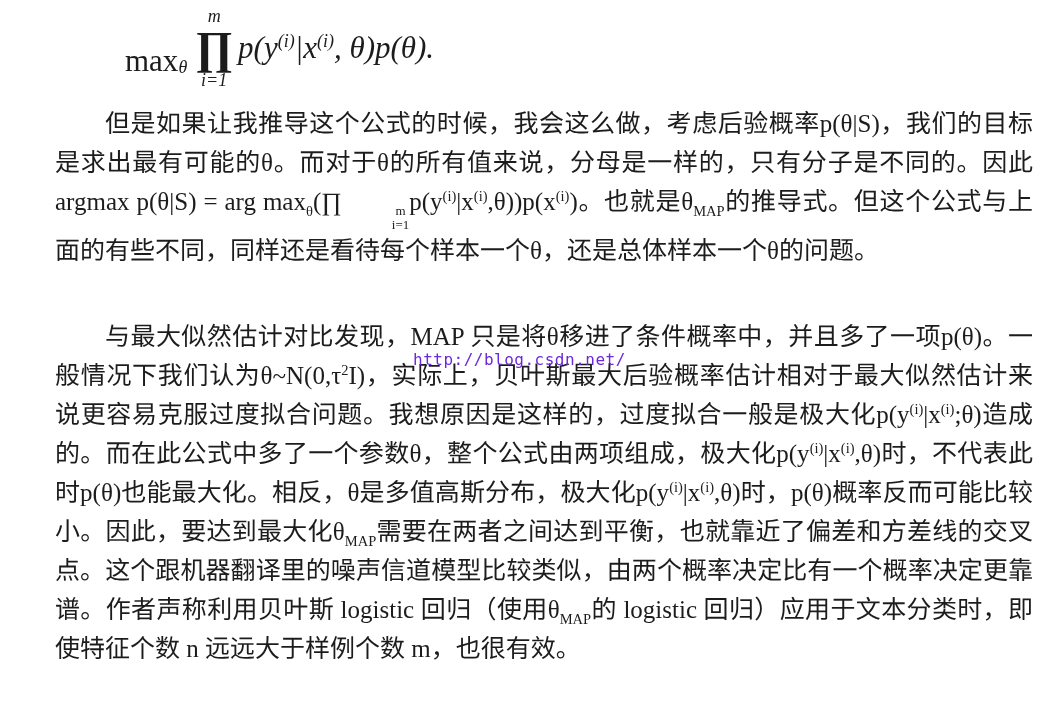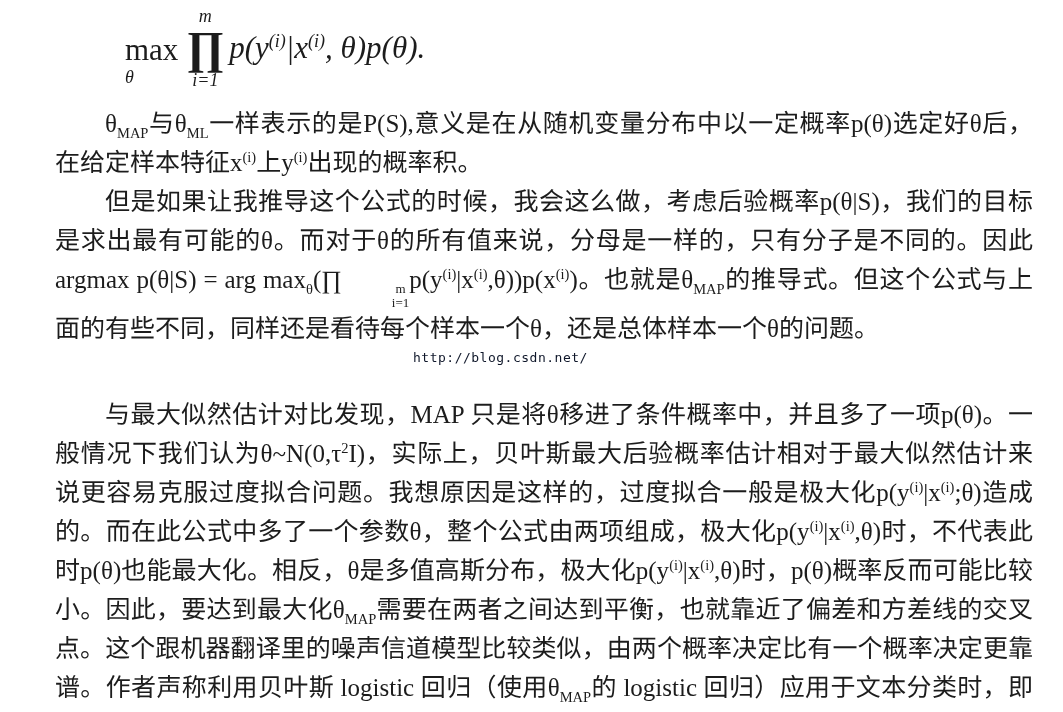--- a/index.html
+++ b/index.html
@@ -21,22 +21,22 @@
     height: 96px;
     padding-left: 125px;
     font-size: 31px;
   }
   .f-var   { font-style: italic; }
   .f-plain { font-style: normal; }
   .f-lhs sub { font-size: 58%; font-style: normal; letter-spacing: 0.5px; }
   .f-eq { margin: 0 8px 0 6px; }
   .f-maxstack {
     display: inline-flex;
-    flex-direction: column;
-    align-items: flex-start;
+    flex-direction: row;
+    align-items: flex-end;
     line-height: 1;
     position: relative;
     top: 12px;
     margin-right: 8px;
   }
   .f-maxstack .f-max   { font-style: normal; font-size: 31px; }
   .f-maxstack .f-under { font-style: italic; font-size: 18px; margin-top: 3px; }
   .f-prodstack {
     display: inline-flex;
     flex-direction: column;
@@ -70,22 +70,22 @@
     line-height: 1.05;
     vertical-align: -0.4em;
   }
 
   
   .watermark {
     position: absolute;
     left: 413px;
     top: 350px;
     font-family: "DejaVu Sans Mono", "Liberation Mono", monospace;
-    font-size: 13px;
-    color: #0f172a;
+    font-size: 16px;
+    color: #6d28d9;
     letter-spacing: 0.5px;
     user-select: none;
   }
 </style>
 </head>
 <body>
 
 <div class="page">
 
   <div class="formula-block">
@@ -95,21 +95,20 @@
     </span>
     <span class="f-prodstack">
       <span class="f-over">m</span>
       <span class="f-prod">∏</span>
       <span class="f-under2">i=1</span>
     </span>
     <span class="f-rhs">p(y<sup>(i)</sup>|x<sup>(i)</sup>, θ)p(θ).</span>
   </div>
 
   <div class="content">
-    <p>θ<sub>MAP</sub>与θ<sub>ML</sub>一样表示的是P(S),意义是在从随机变量分布中以一定概率p(θ)选定好θ后，在给定样本特征x<sup>(i)</sup>上y<sup>(i)</sup>出现的概率积。</p>
     <p>但是如果让我推导这个公式的时候，我会这么做，考虑后验概率p(θ|S)，我们的目标是求出最有可能的θ。而对于θ的所有值来说，分母是一样的，只有分子是不同的。因此argmax p(θ|S) = arg max<sub>θ</sub>(∏<span class="stack">
           <span>m</span>
           <span>i=1</span>
         </span>p(y<sup>(i)</sup>|x<sup>(i)</sup>,θ))p(x<sup>(i)</sup>)。也就是θ<sub>MAP</sub>的推导式。但这个公式与上面的有些不同，同样还是看待每个样本一个θ，还是总体样本一个θ的问题。</p>
     <p class="gap-top">与最大似然估计对比发现，MAP 只是将θ移进了条件概率中，并且多了一项p(θ)。一般情况下我们认为θ~N(0,τ<sup>2</sup>I)，实际上，贝叶斯最大后验概率估计相对于最大似然估计来说更容易克服过度拟合问题。我想原因是这样的，过度拟合一般是极大化p(y<sup>(i)</sup>|x<sup>(i)</sup>;θ)造成的。而在此公式中多了一个参数θ，整个公式由两项组成，极大化p(y<sup>(i)</sup>|x<sup>(i)</sup>,θ)时，不代表此时p(θ)也能最大化。相反，θ是多值高斯分布，极大化p(y<sup>(i)</sup>|x<sup>(i)</sup>,θ)时，p(θ)概率反而可能比较小。因此，要达到最大化θ<sub>MAP</sub>需要在两者之间达到平衡，也就靠近了偏差和方差线的交叉点。这个跟机器翻译里的噪声信道模型比较类似，由两个概率决定比有一个概率决定更靠谱。作者声称利用贝叶斯 logistic 回归（使用θ<sub>MAP</sub>的 logistic 回归）应用于文本分类时，即使特征个数 n 远远大于样例个数 m，也很有效。</p>
   </div>
 
   <div class="watermark">http://blog.csdn.net/</div>
 
 </div>

